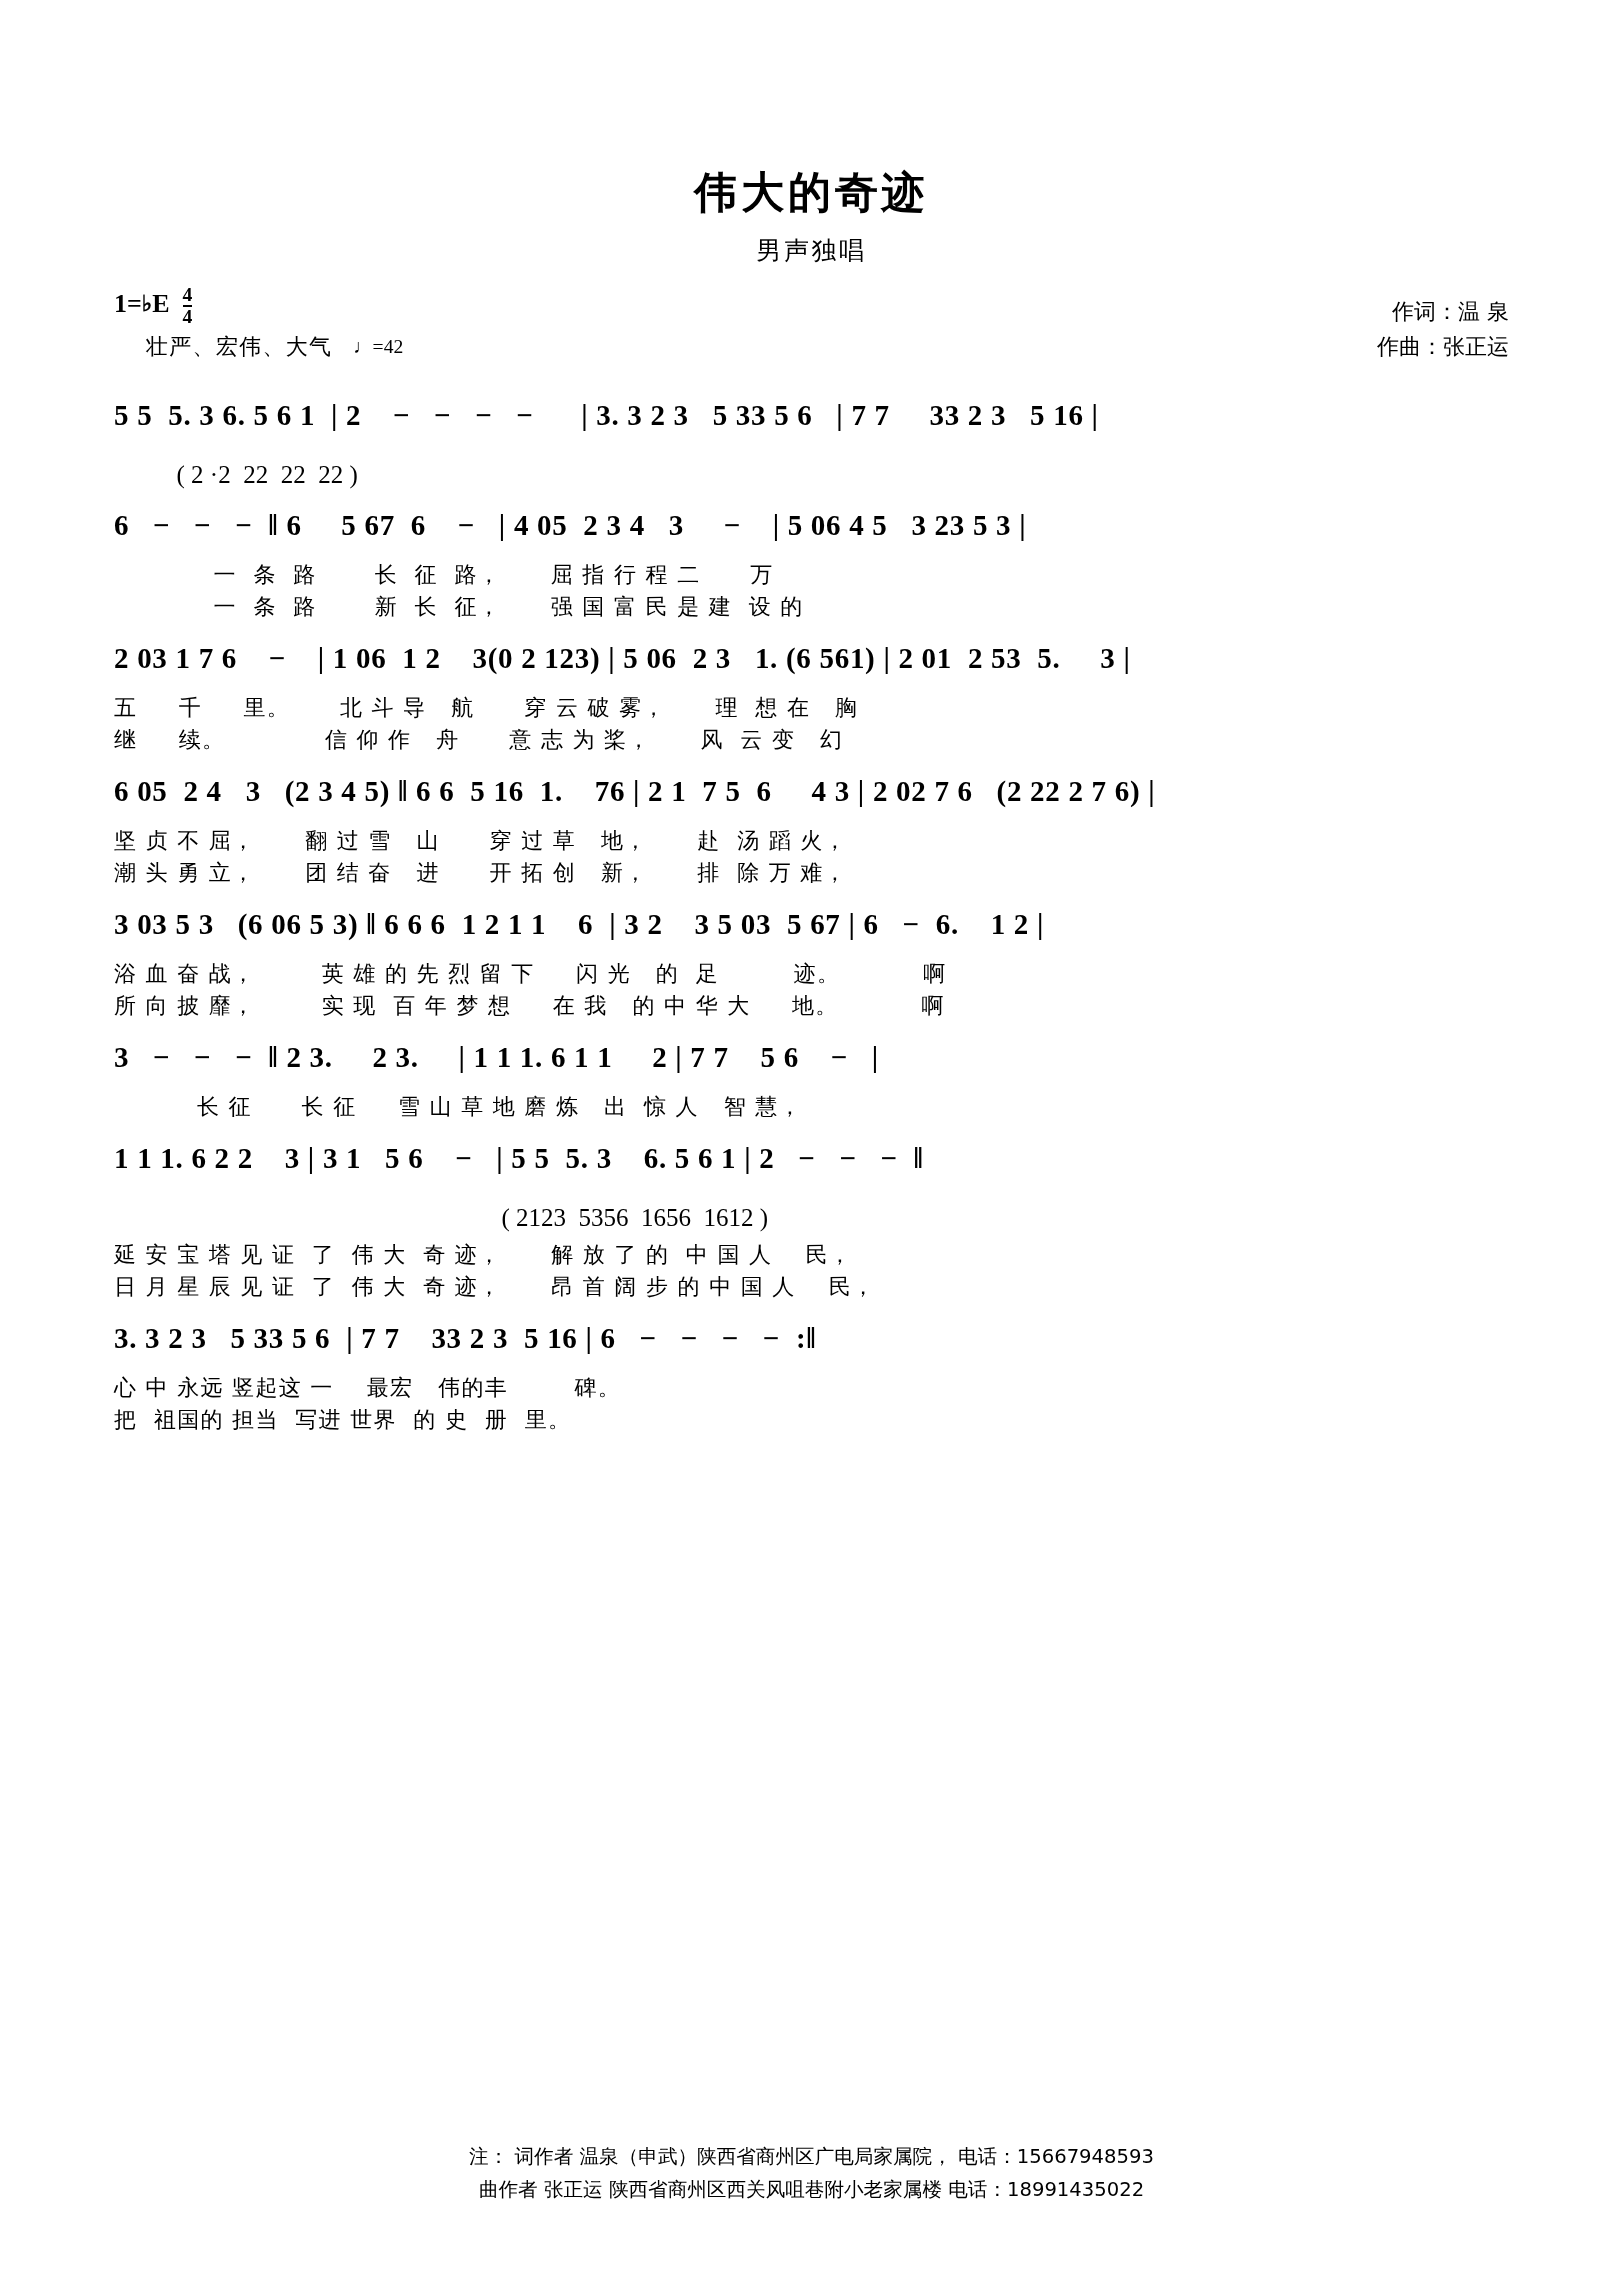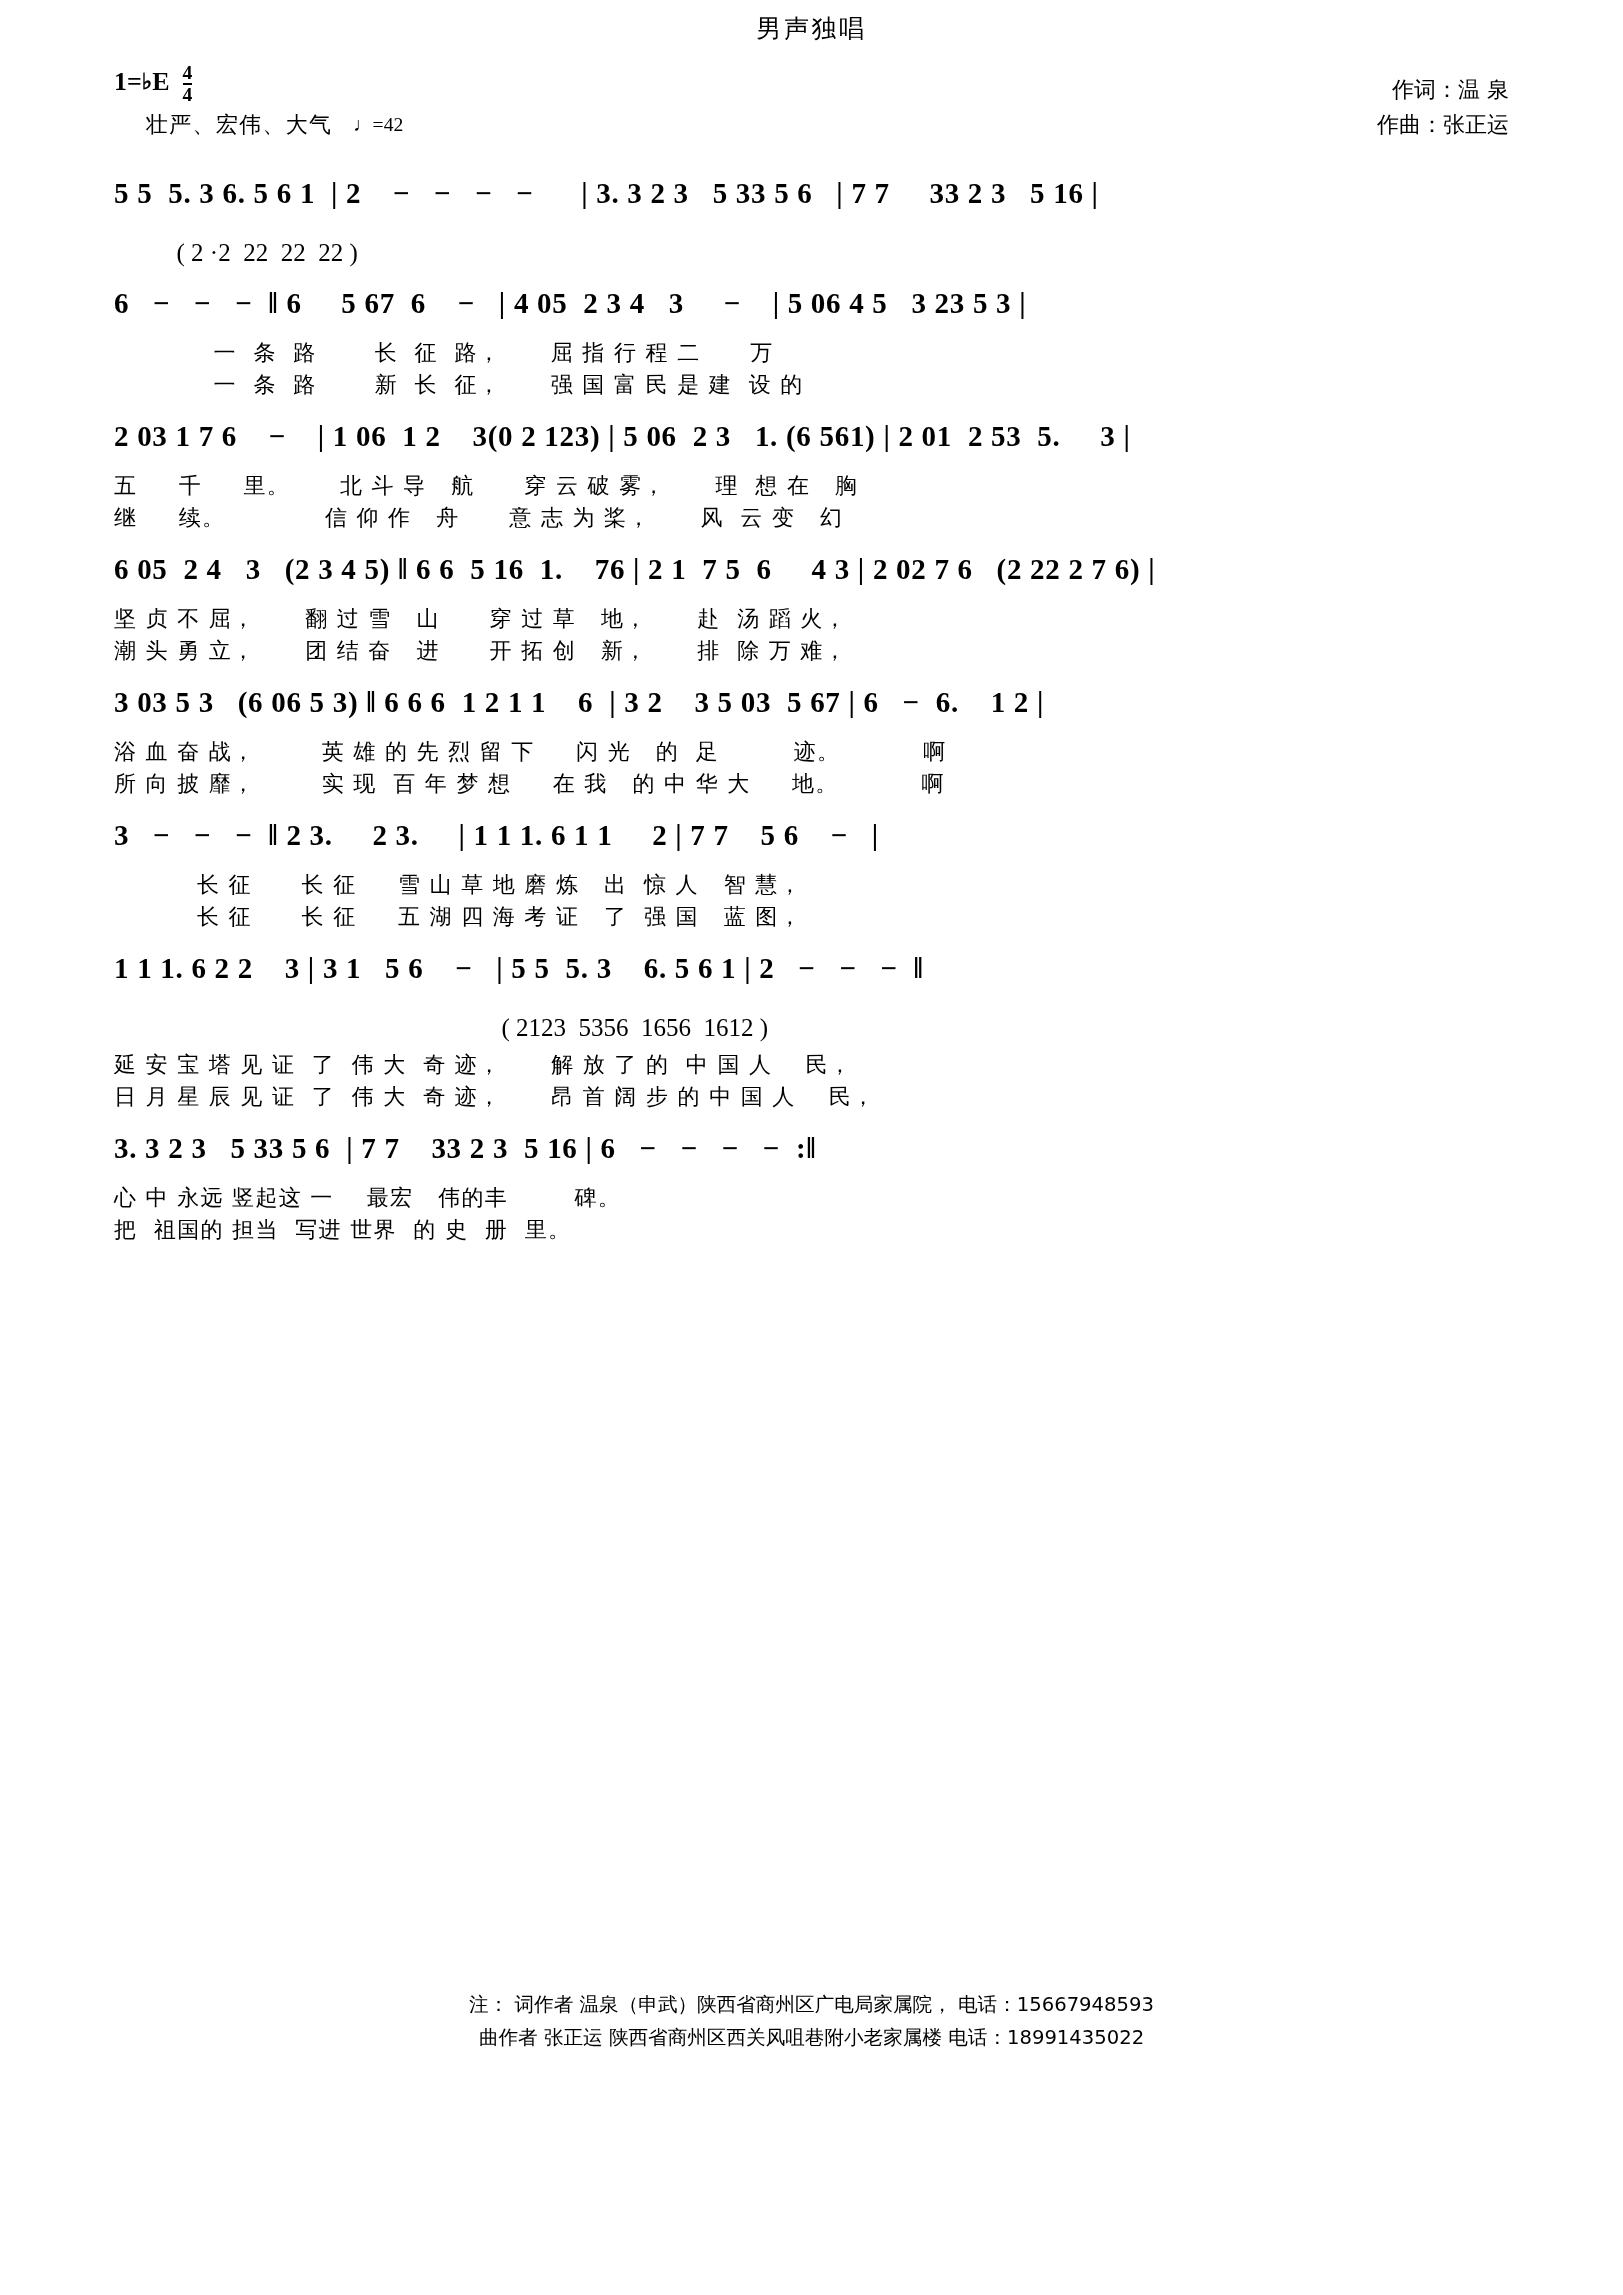--- a/index.html
+++ b/index.html
@@ -138,20 +138,21 @@
     font-family: "DejaVu Sans", sans-serif;
     font-size: 19.6px;
     line-height: 1.7;
   }
 </style>
 </head>
 <body>
 
 <div class="sheet">
 
+  <div class="title">伟大的奇迹</div>
   <div class="subtitle">男声独唱</div>
 
   <div class="meta-row">
     <div class="keysig">
       <span>1=</span><span class="flat">♭</span><span>E</span>
       <span class="timesig">
         <span class="num">4</span>
         <span class="den">4</span>
       </span>
     </div>
@@ -188,21 +189,20 @@
 
   <div class="system">
     <div class="notes">3 03 5 3   (6 06 5 3) ‖ 6 6 6  1 2 1 1    6  | 3 2    3 5 03  5 67 | 6   −  6.    1 2 |</div>
     <div class="lyric">浴 血 奋 战，        英 雄 的 先 烈 留 下     闪 光   的  足         迹。          啊</div>
     <div class="lyric2">所 向 披 靡，        实 现  百 年 梦 想     在 我   的 中 华 大     地。          啊</div>
   </div>
 
   <div class="system">
     <div class="notes">3   −   −   −  ‖ 2 3.     2 3.     | 1 1 1. 6 1 1     2 | 7 7    5 6    −   |</div>
     <div class="lyric">          长 征      长 征     雪 山 草 地 磨 炼   出  惊 人   智 慧，</div>
-    <div class="lyric2">          长 征      长 征     五 湖 四 海 考 证   了  强 国   蓝 图，</div>
   </div>
 
   <div class="system">
     <div class="notes">1 1 1. 6 2 2    3 | 3 1   5 6    −   | 5 5  5. 3    6. 5 6 1 | 2   −   −   −  ‖</div>
     <div class="paren">                                                              ( 2123  5356  1656  1612 )</div>
     <div class="lyric">延 安 宝 塔 见 证  了  伟 大  奇 迹，      解 放 了 的  中 国 人    民，</div>
     <div class="lyric2">日 月 星 辰 见 证  了  伟 大  奇 迹，      昂 首 阔 步 的 中 国 人    民，</div>
   </div>
 
   <div class="system">

